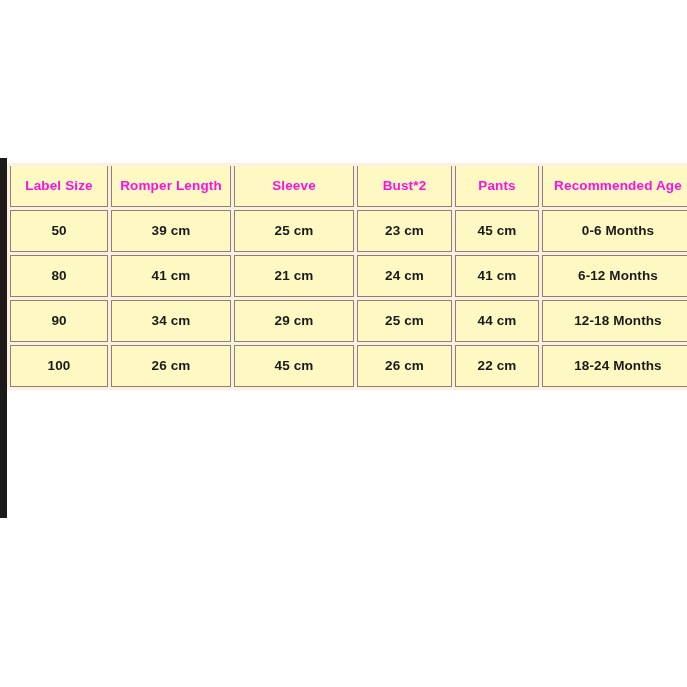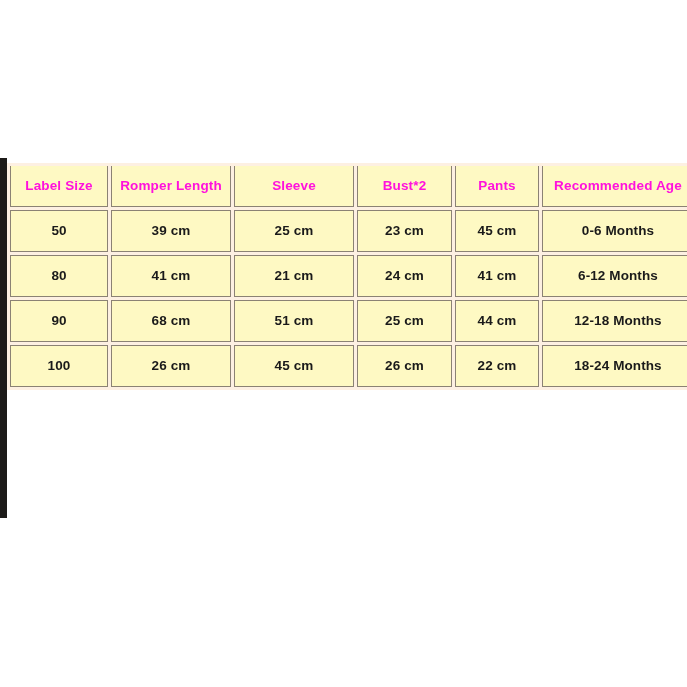--- a/index.html
+++ b/index.html
@@ -113,22 +113,22 @@
         <td>80</td>
         <td>41 cm</td>
         <td>21 cm</td>
         <td>24 cm</td>
         <td>41 cm</td>
         <td>6-12 Months</td>
       </tr>
 
       <tr class="data-row">
         <td>90</td>
-        <td>68 cm</td>
-        <td>51 cm</td>
+        <td>34 cm</td>
+        <td>29 cm</td>
         <td>25 cm</td>
         <td>44 cm</td>
         <td>12-18 Months</td>
       </tr>
 
       <tr class="data-row">
         <td>100</td>
         <td>26 cm</td>
         <td>45 cm</td>
         <td>26 cm</td>

